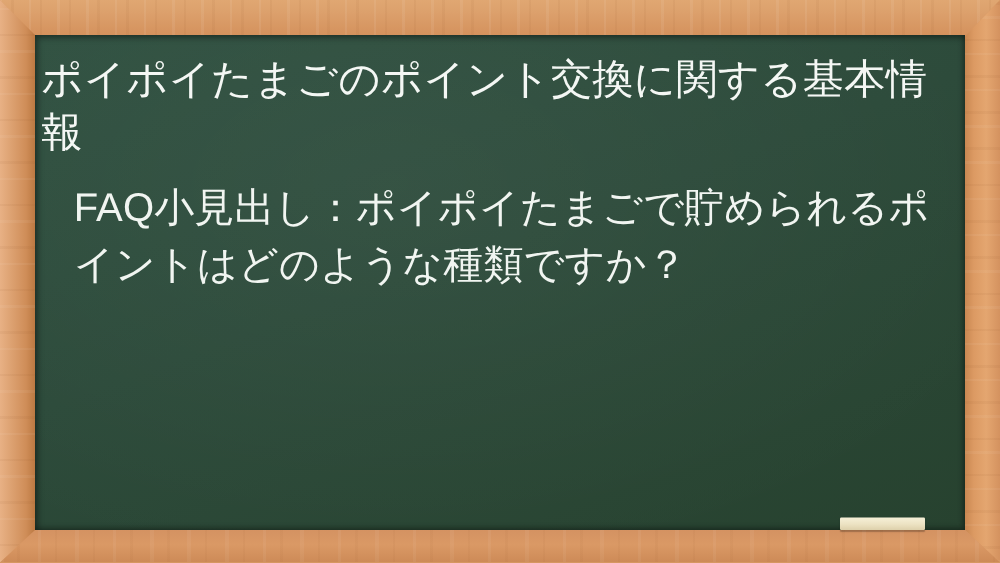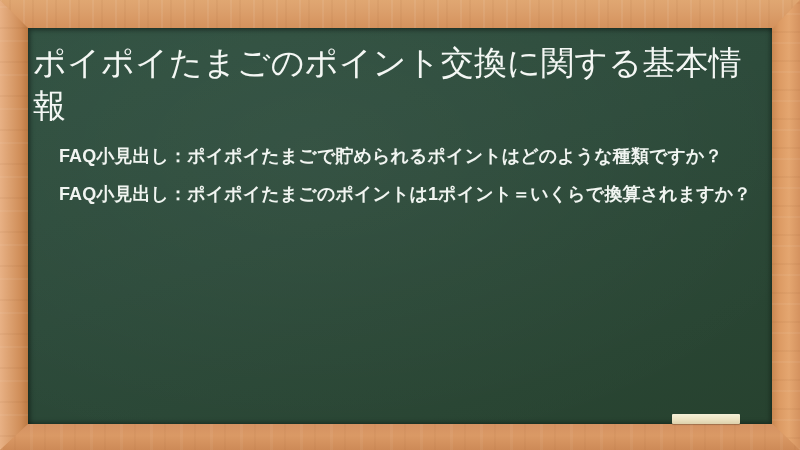--- a/index.html
+++ b/index.html
@@ -108,25 +108,25 @@
     white-space:pre-wrap;
   }
 
   #faq-list{
     list-style:none;
     margin:16px 0 0 0;
     padding:0 0 0 26px;
   }
   #faq-list li{
     color:#f1f5f1;
-    font-size:18px;
+    font-size:32px;
     line-height:1.42;
     margin:0 0 13px 0;
     letter-spacing:.1px;
-    font-weight:700;
+    font-weight:400;
   }
 
   
   #chalk-piece{
     position:absolute;
     left:672px;top:414px;
     width:68px;height:10px;
     background:linear-gradient(180deg,#f6f0d8 0%,#ece2c2 55%,#ddd0ab 100%);
     border-radius:1px;
     box-shadow:0 1px 1px rgba(0,0,0,.25);
@@ -150,21 +150,20 @@
     <div class="grain"></div>
   </div>
 
   <div id="board">
     <div id="board-inner">
 
       <h1 id="board-title">ポイポイたまごのポイント交換に関する基本情報</h1>
 
       <ul id="faq-list">
         <li>FAQ小見出し：ポイポイたまごで貯められるポイントはどのような種類ですか？</li>
-        <li>FAQ小見出し：ポイポイたまごのポイントは1ポイント＝いくらで換算されますか？</li>
       </ul>
 
     </div>
   </div>
 
   <div id="chalk-piece"></div>
 
 </div>
 
 </body></html>

